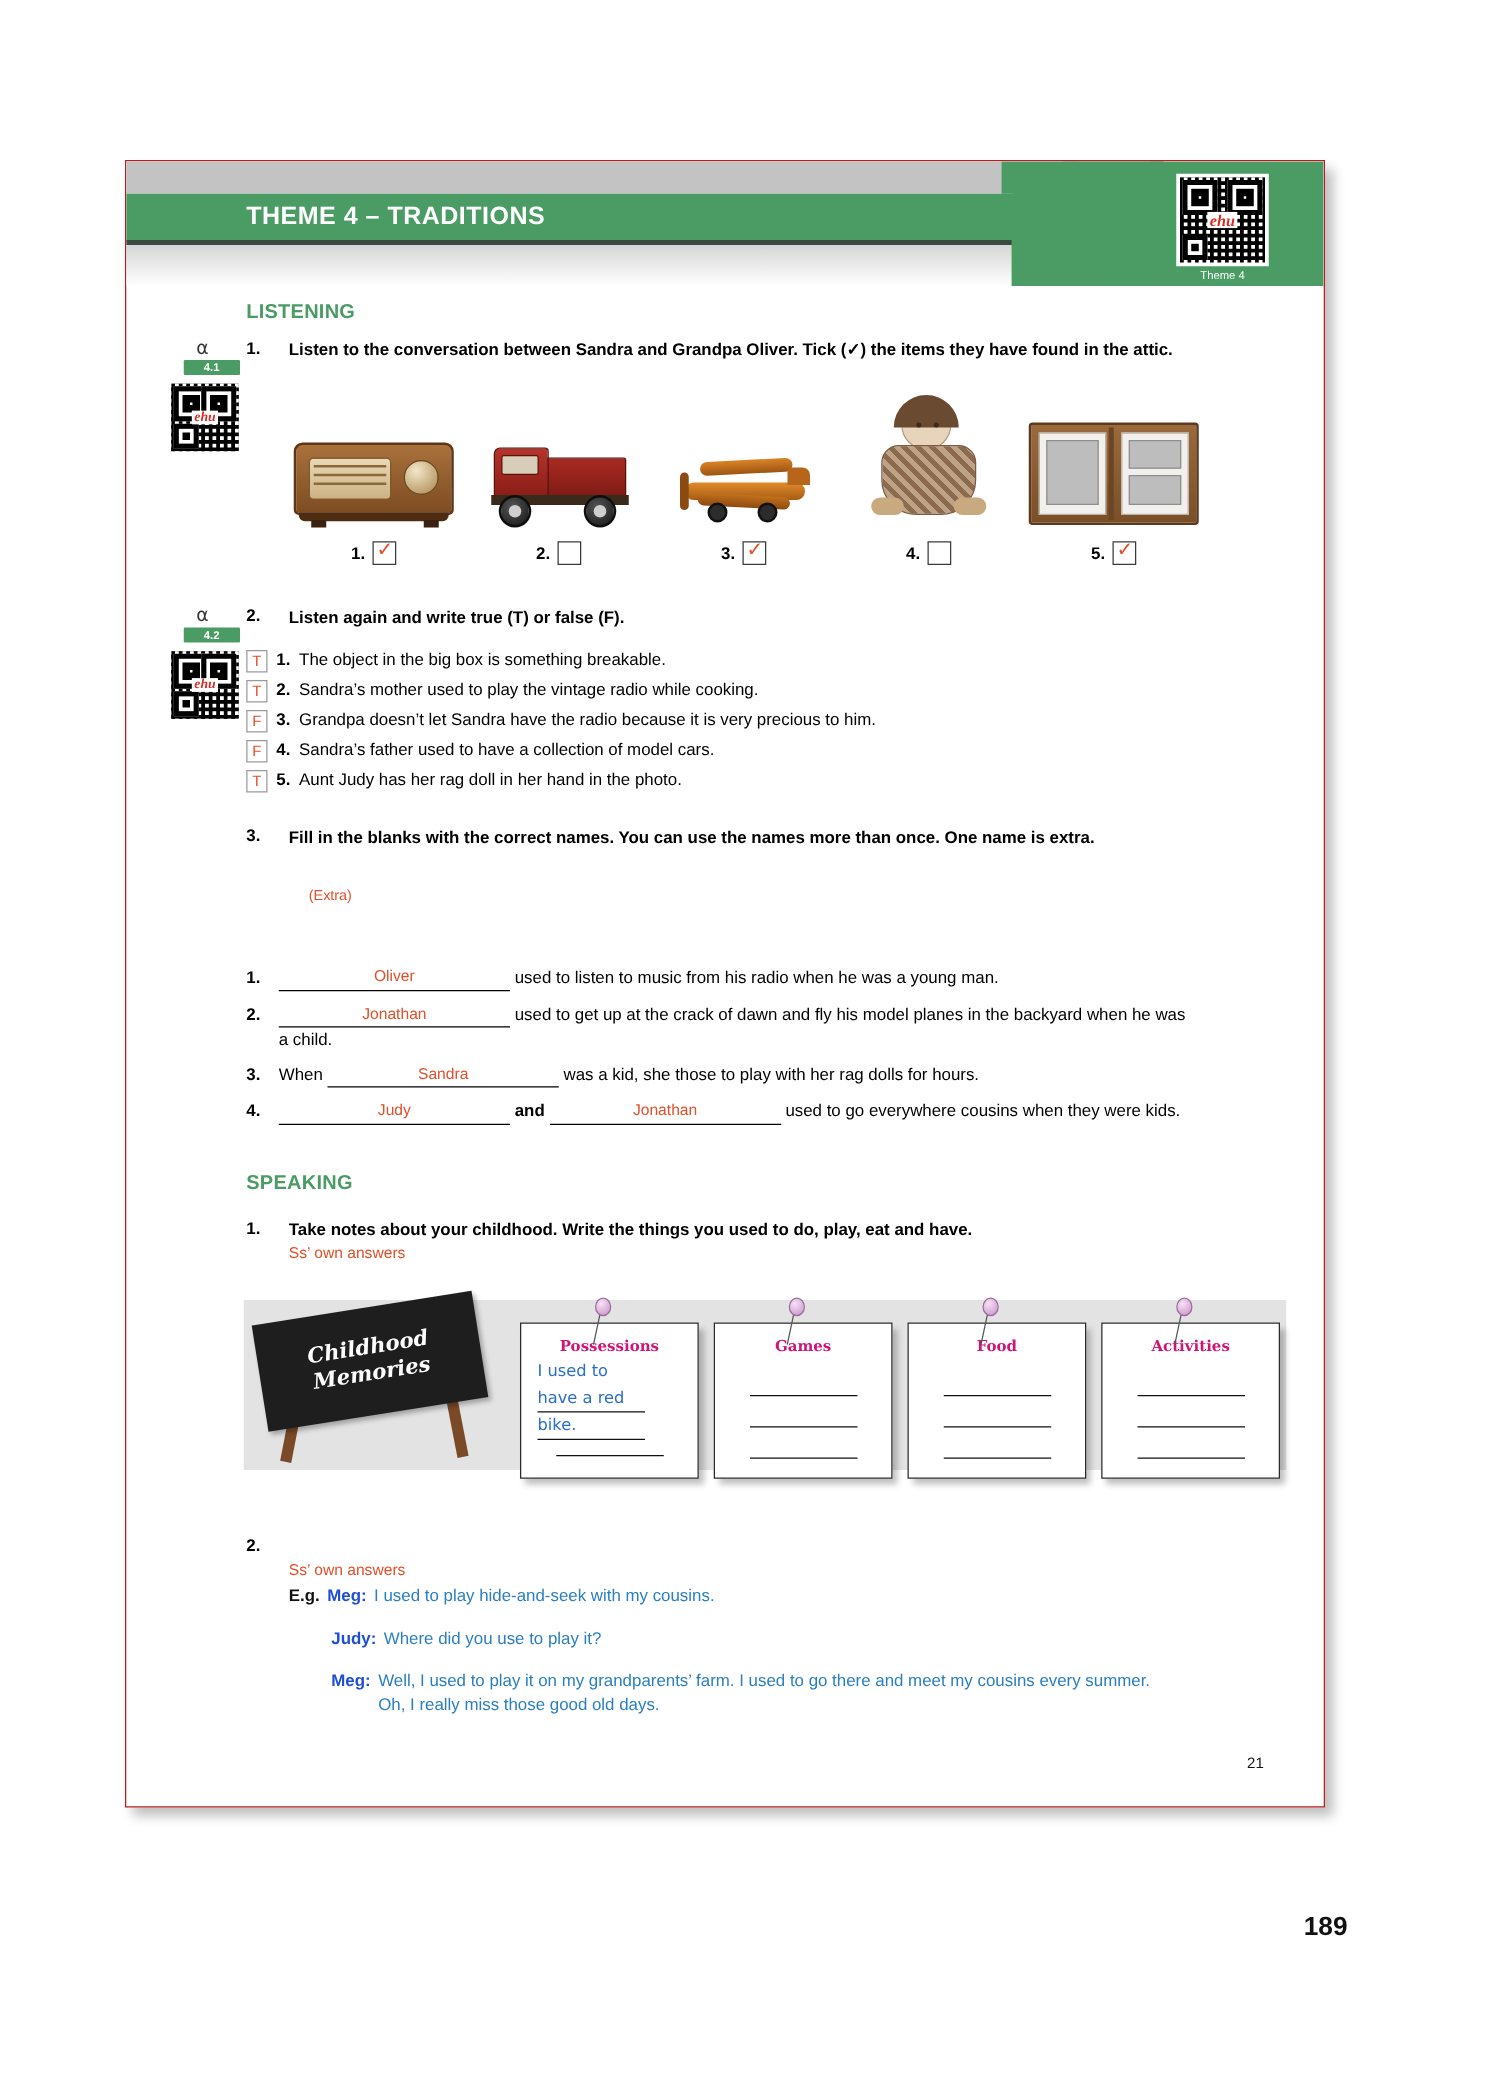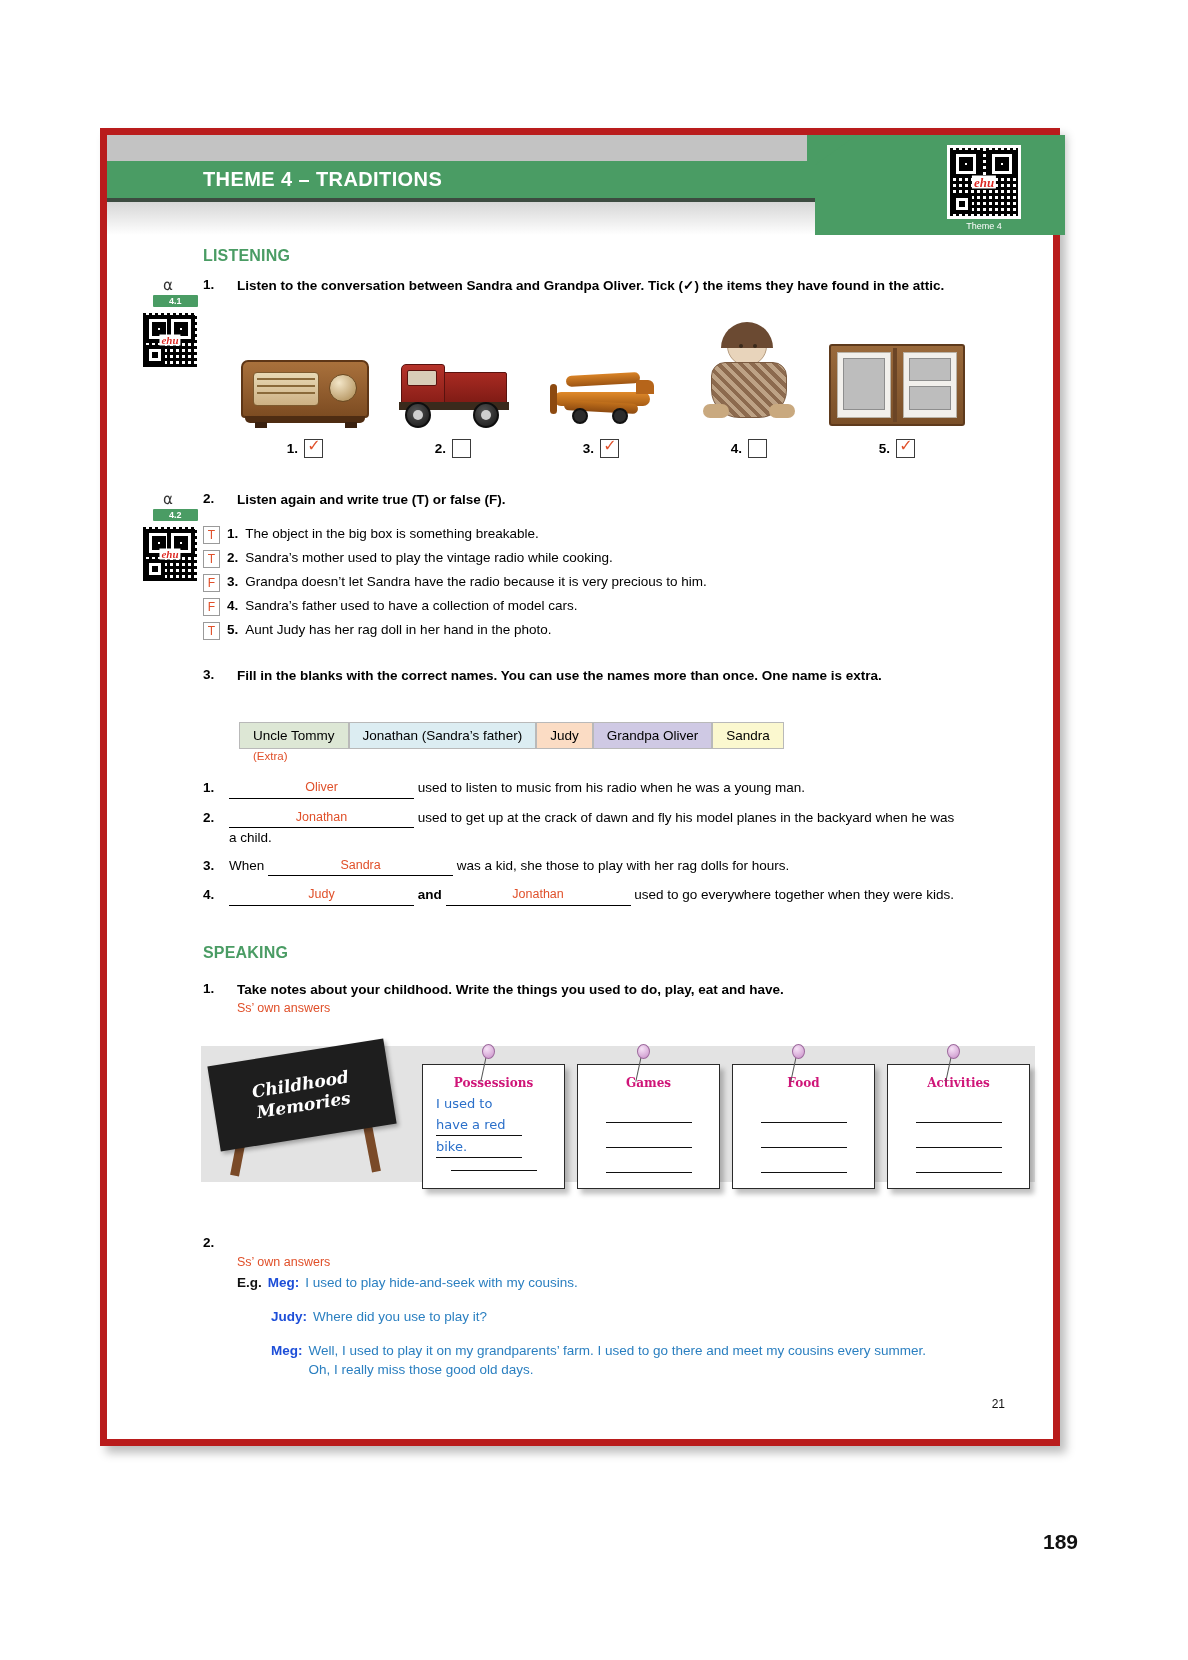--- a/index.html
+++ b/index.html
@@ -10,21 +10,21 @@
     position: relative;
     overflow: hidden;
   }
 
   
   .sheet {
     position: absolute;
     left: 100px; top: 128px;
     width: 960px; height: 1318px;
     background: #fff;
-    border: 7px solid #b91c1c;
+    border: 1px solid #b91c1c;
     box-shadow: 6px 7px 9px rgba(0,0,0,0.26);
   }
 
   
   .hdr { position: absolute; left: 0; top: 0; width: 958px; height: 100px; overflow: hidden; }
   .hdr-graytop { position: absolute; left: 0; top: 0; width: 760px; height: 26px; background: #c3c3c3; }
   .hdr-greenbar { position: absolute; left: 0; top: 26px; width: 770px; height: 38px; background: #4a9c64; }
   .hdr-greenbar-edge { position: absolute; left: 0; top: 63px; width: 770px; height: 4px; background: #3c4b40; }
   .hdr-right {
     position: absolute; right: 0; top: 0; width: 250px; height: 100px;
@@ -381,27 +381,20 @@
         <span>Aunt Judy has her rag doll in her hand in the photo.</span>
       </div>
     </div>
 
     <div class="row" style="position:absolute; left:96px; top:432px; width:745px;">
       <div class="num">3.</div>
       <div class="qtext">Fill in the blanks with the correct names. You can use the names more than once. One name is extra.</div>
     </div>
 
     <div style="position:absolute; left:96px; top:481px; width:760px;">
-      <div class="names" style="margin-left:36px;">
-        <div class="namebox" style="background:#dde7d5;">Uncle Tommy</div>
-        <div class="namebox" style="background:#dcedf2;">Jonathan (Sandra’s father)</div>
-        <div class="namebox" style="background:#fbdcc4;">Judy</div>
-        <div class="namebox" style="background:#cfc9e4;">Grandpa Oliver</div>
-        <div class="namebox" style="background:#fbf8cf;">Sandra</div>
-      </div>
       <div class="extra-note">(Extra)</div>
     </div>
 
     <div style="position:absolute; left:96px; top:535px; width:760px;">
 
       <div class="blank-item">
         <span class="b-num">1.</span>
         <span>
           <span class="blank" style="width:185px;">Oliver</span>
           <span>used to listen to music from his radio when he was a young man.</span>
@@ -424,21 +417,21 @@
           <span>was a kid, she those to play with her rag dolls for hours.</span>
         </span>
       </div>
 
       <div class="blank-item">
         <span class="b-num">4.</span>
         <span>
           <span class="blank" style="width:185px;">Judy</span>
           <span style="font-weight:bold;">and</span>
           <span class="blank" style="width:185px;">Jonathan</span>
-          <span>used to go everywhere together when they were kids.</span>
+          <span>used to go everywhere cousins when they were kids.</span>
         </span>
       </div>
     </div>
 
     <div style="position:absolute; left:96px; top:709px;" class="sect-title">SPEAKING</div>
 
     <div class="row" style="position:absolute; left:96px; top:746px; width:760px;">
       <div class="num">1.</div>
       <div class="qtext">Take notes about your childhood. Write the things you used to do, play, eat and have.</div>
     </div>

